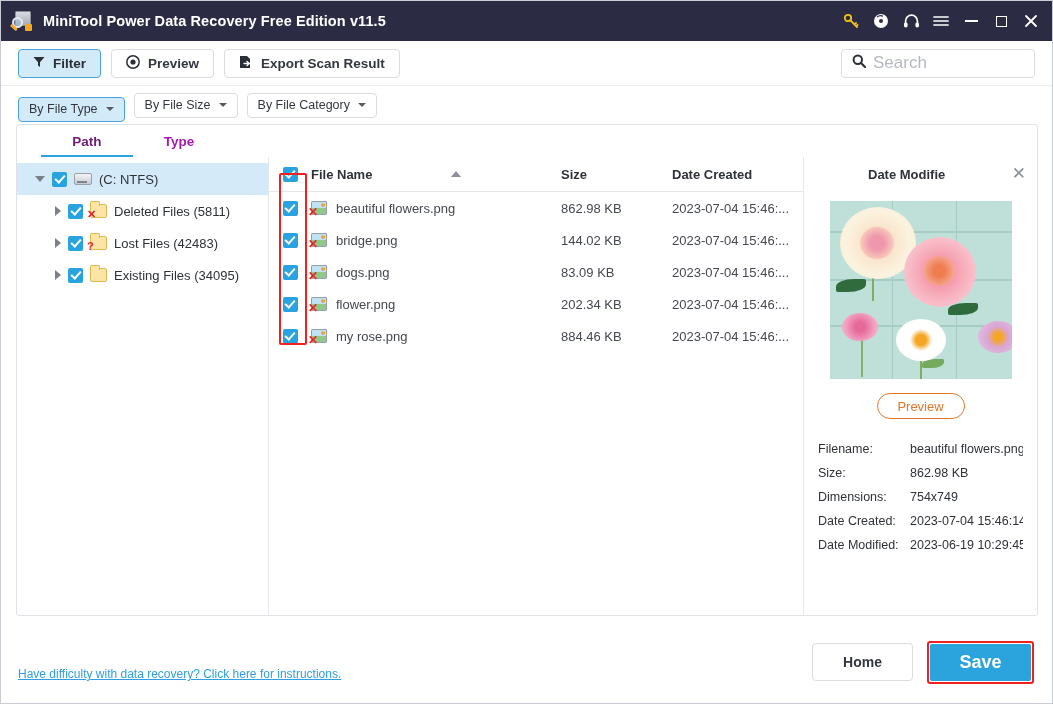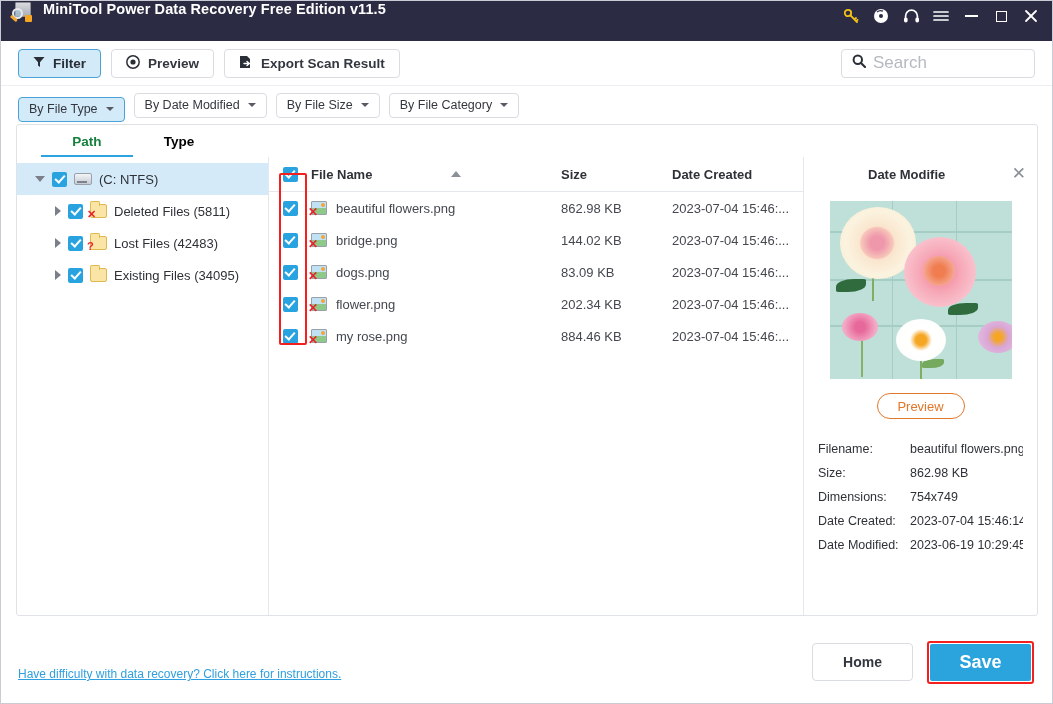--- a/index.html
+++ b/index.html
@@ -15,20 +15,21 @@
     background: #ffffff;
     border: 1px solid #c9ccd4;
     overflow: hidden;
   }
 
   
   .titlebar {
     height: 40px;
     background: #2b2b44;
     display: flex;
+    align-items: center;
     padding: 0 6px 0 10px;
   }
   .app-icon { width: 22px; height: 22px; position: relative; flex: 0 0 auto; }
   .app-icon .doc {
     position: absolute; left: 4px; top: 1px; width: 16px; height: 15px;
     background: linear-gradient(#d8dade, #a9adb6);
     border: 1px solid #8a8f99; border-radius: 1px;
   }
   .app-icon .lens {
     position: absolute; left: 1px; top: 7px; width: 11px; height: 11px;
@@ -103,24 +104,24 @@
 
   
   .panel {
     position: absolute; left: 15px; top: 123px; width: 1022px; height: 492px;
     background: #ffffff; border: 1px solid #dfe2e7; border-radius: 3px;
     display: flex; flex-direction: column; overflow: hidden;
   }
   .tabs { height: 32px; display: flex; align-items: flex-end; padding-left: 24px; flex: 0 0 auto; }
   .tab {
     width: 92px; height: 30px; display: flex; align-items: center; justify-content: center;
-    font-size: 13.5px; font-weight: bold; color: #000000; cursor: pointer;
+    font-size: 13.5px; font-weight: bold; color: #a21caf; cursor: pointer;
     border-bottom: 2.5px solid transparent;
   }
-  .tab.active { color: #15803d; border-bottom-color: #2ba3dc; }
+  .tab.active { color: #701a75; border-bottom-color: #2ba3dc; }
   .panel-body { flex: 1 1 auto; display: flex; min-height: 0; }
 
   
   .tree {
     width: 252px; flex: 0 0 252px; border-right: 1px solid #e4e7eb;
     padding-top: 6px; overflow: hidden;
   }
   .tree-row {
     height: 32px; display: flex; align-items: center; gap: 7px;
     font-size: 13px; color: #2e3238; cursor: pointer; padding-right: 6px;
@@ -348,24 +349,20 @@
       <input type="text" placeholder="Search" style="">
     </div>
   </div>
 
   <div class="filterbar">
     <div class="chip active">
       <span>By File Type</span>
       <span class="caret"></span>
     </div>
     <div class="chip">
-      <span>By Date Modified</span>
-      <span class="caret"></span>
-    </div>
-    <div class="chip">
       <span>By File Size</span>
       <span class="caret"></span>
     </div>
     <div class="chip">
       <span>By File Category</span>
       <span class="caret"></span>
     </div>
   </div>
 
   <div class="panel">

